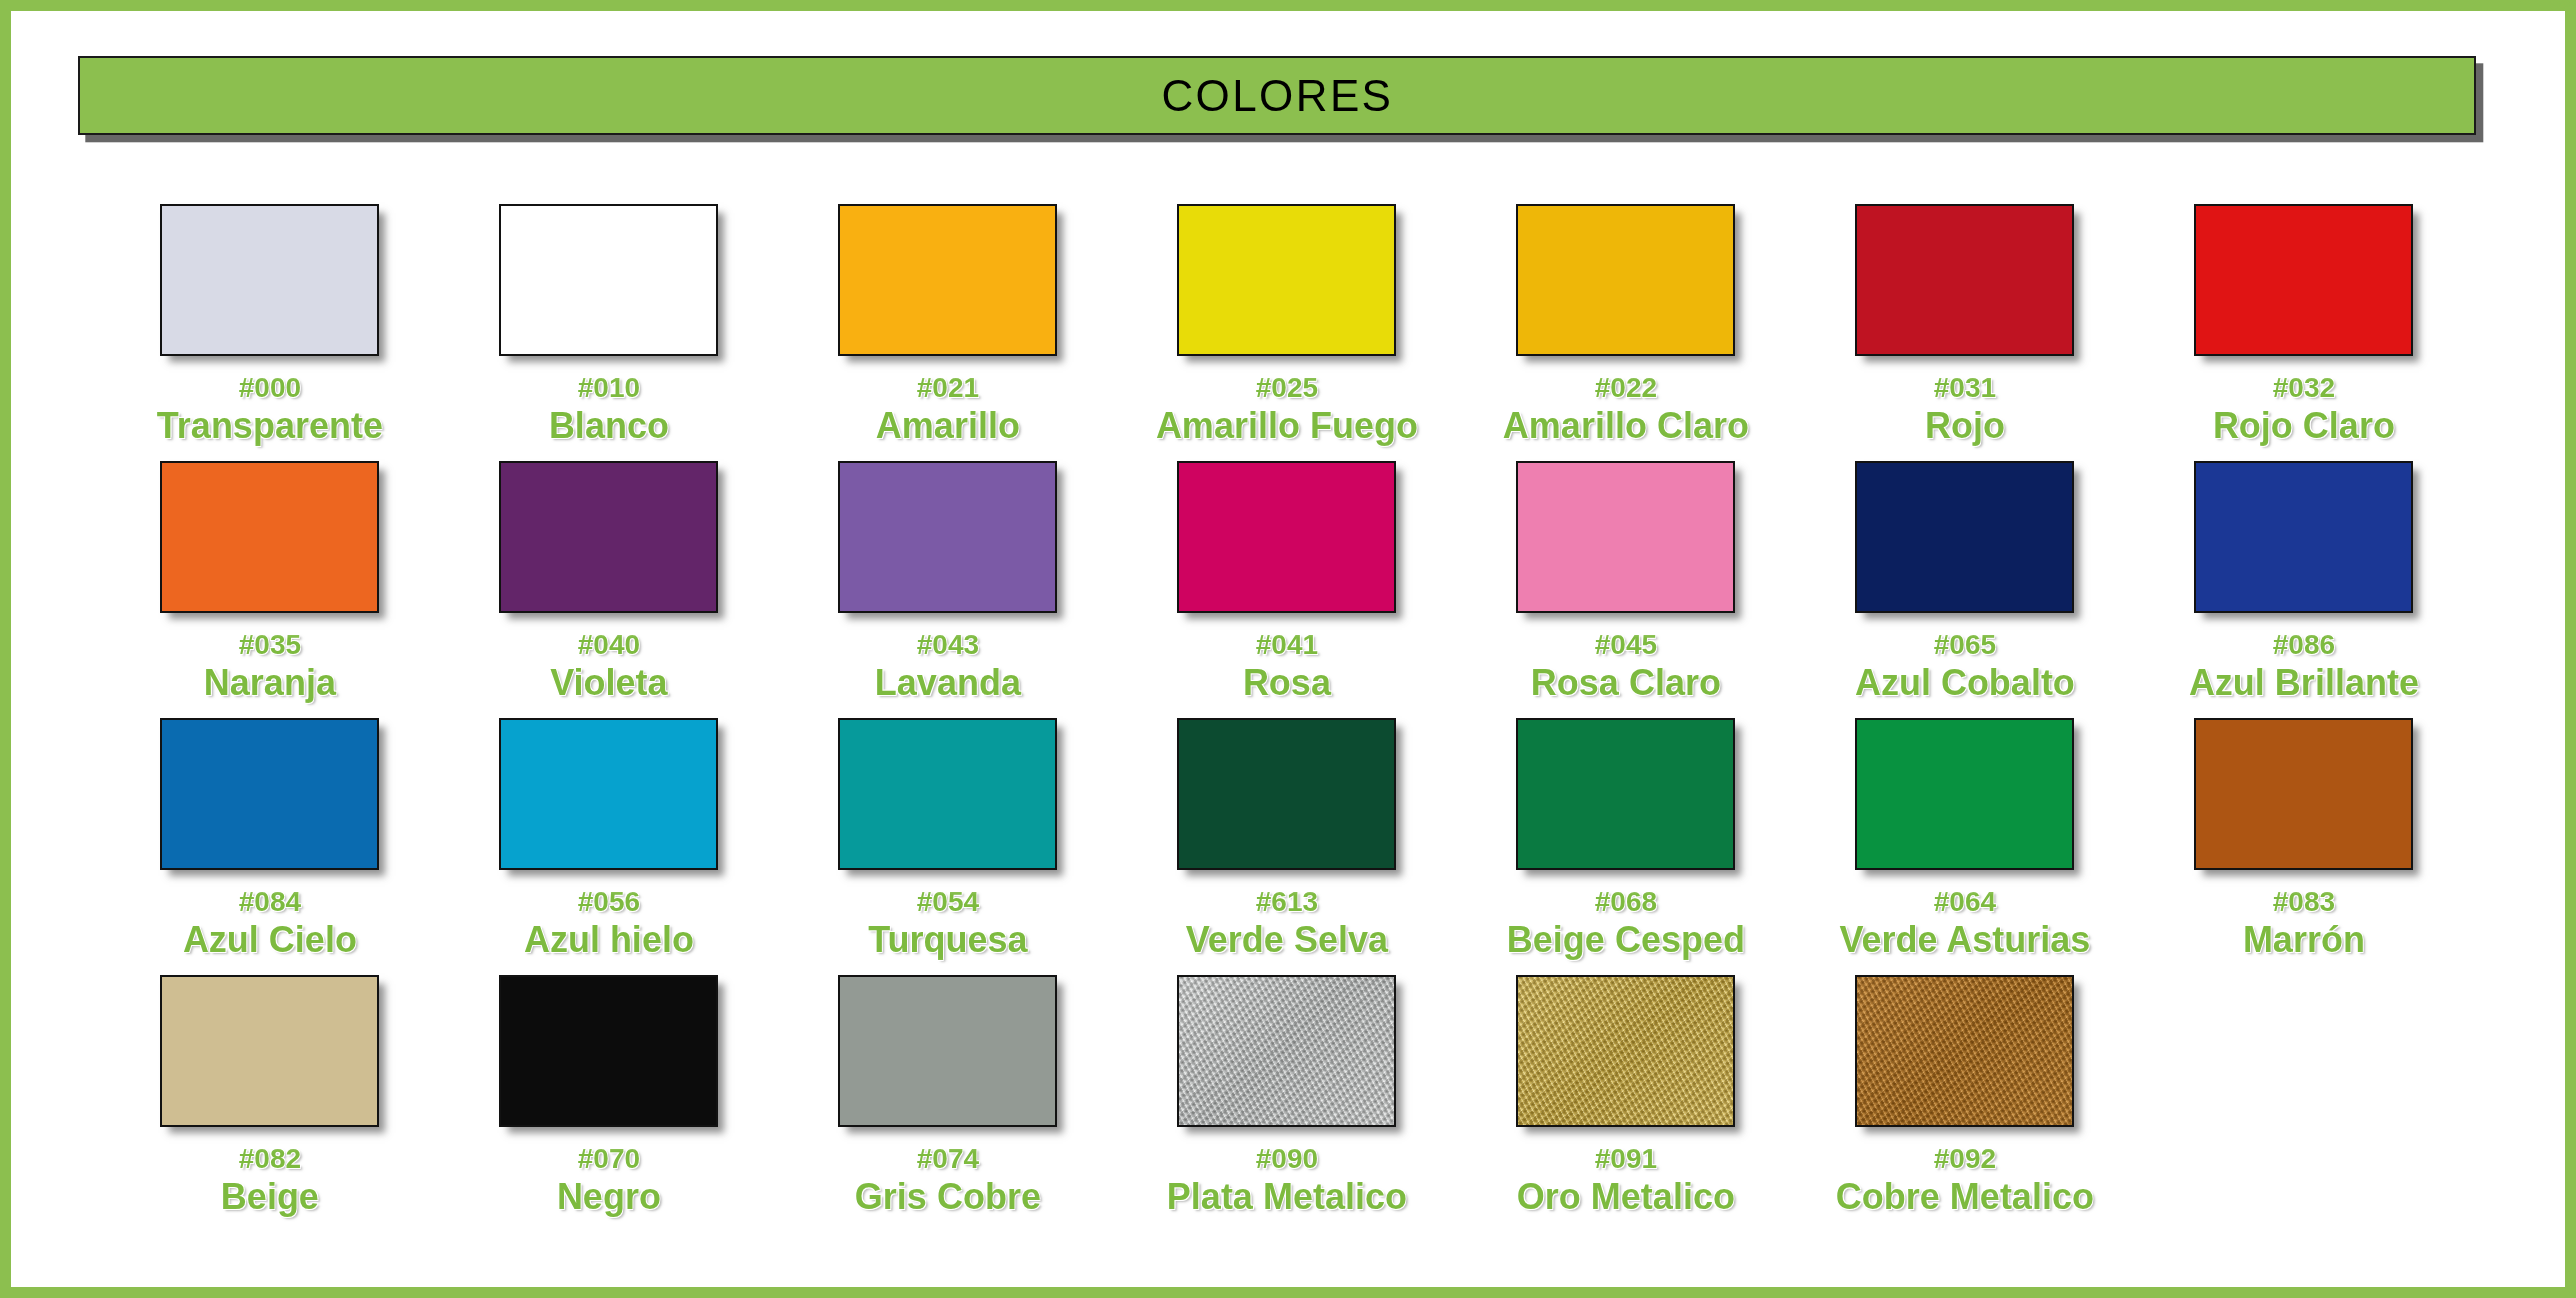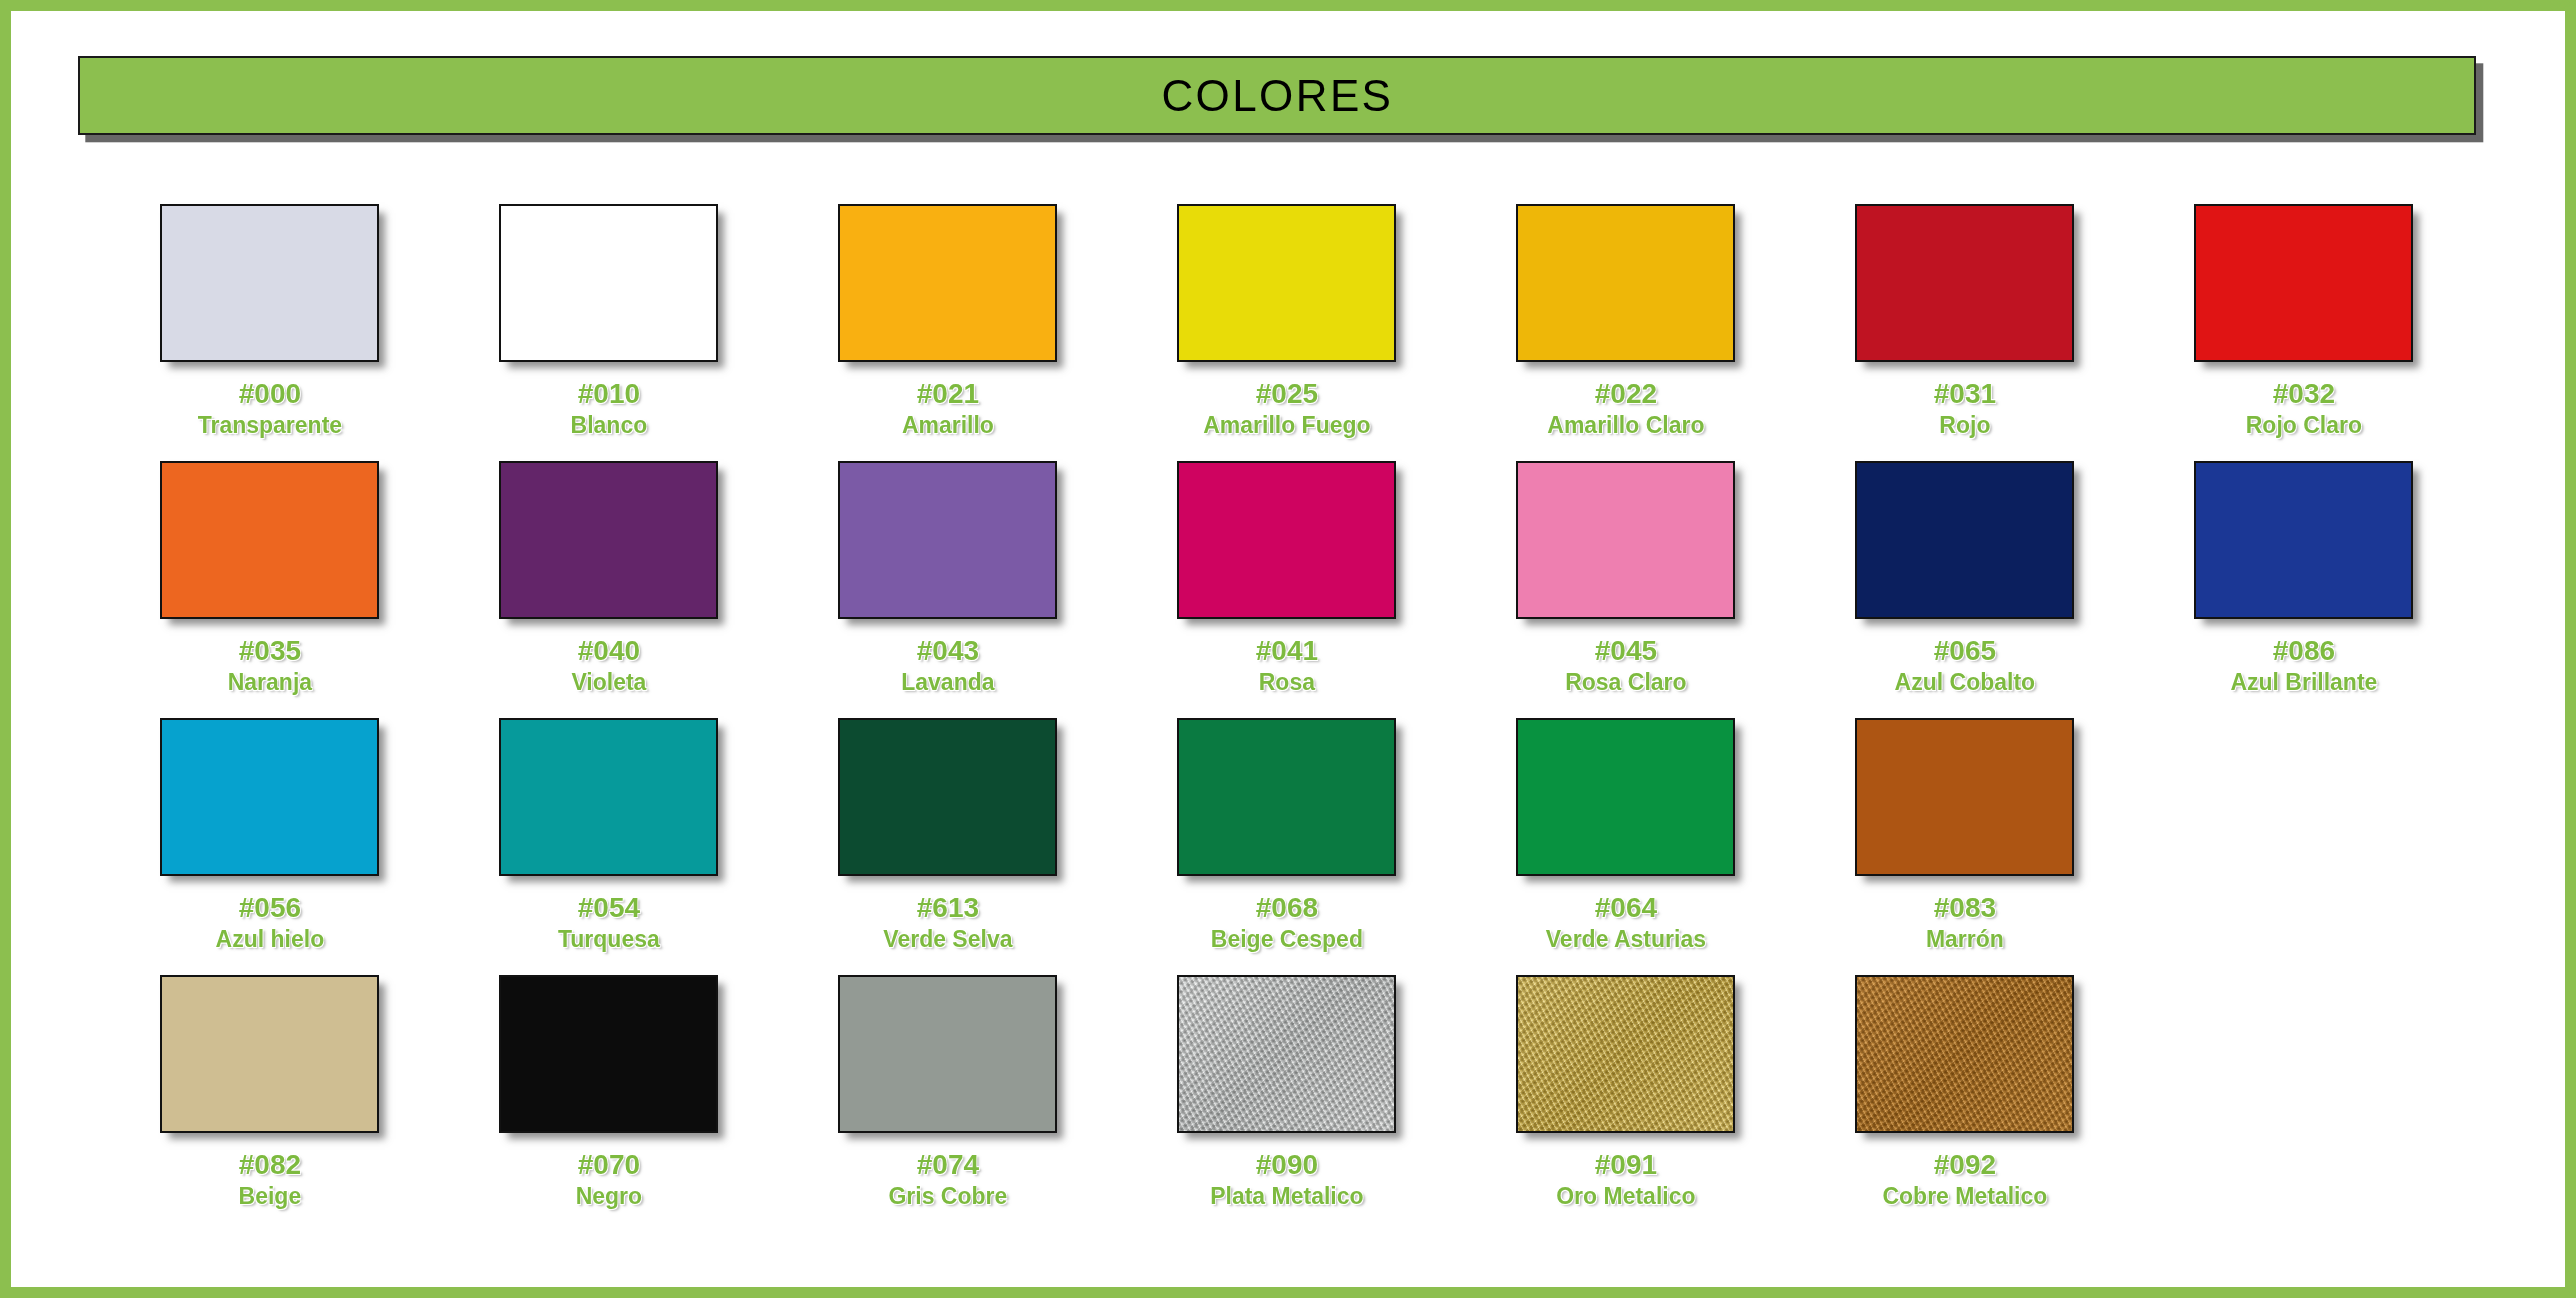--- a/index.html
+++ b/index.html
@@ -117,21 +117,21 @@
     color: #7dba3f;
     white-space: nowrap;
     text-shadow:
       -0.8px -0.8px 0 #ffffff,
        0.8px -0.8px 0 #ffffff,
       -0.8px  0.8px 0 #ffffff,
        0.8px  0.8px 0 #ffffff,
        2.4px  2.4px 2.4px rgba(130,130,130,0.55);
   }
   .swatch-name {
-    font-size: 23px;
+    font-size: 36px;
     margin-top: 3.2px;
   }
 
   
   .tex-plata {
     background-color: #b9bcbb;
     background-image:
       repeating-linear-gradient(62deg, rgba(255,255,255,0.55) 0px, rgba(255,255,255,0.0) 1.6px, rgba(70,70,70,0.30) 3.2px, rgba(255,255,255,0.0) 4.9px),
       repeating-linear-gradient(-41deg, rgba(255,255,255,0.45) 0px, rgba(255,255,255,0.0) 2.4px, rgba(60,60,60,0.25) 4px, rgba(255,255,255,0.0) 6.5px),
       repeating-linear-gradient(8deg, rgba(240,240,240,0.35) 0px, rgba(120,120,120,0.25) 2.4px, rgba(240,240,240,0.35) 4px),
@@ -291,20 +291,29 @@
             </div>
             <div class="swatch-labels">
               <div class="swatch-code">#086</div>
               <div class="swatch-name">Azul Brillante</div>
             </div>
           </div>
         </div>
         <div class="swatch-row">
           <div class="swatch-cell">
             <div class="swatch-box-wrap">
+              <div class="swatch-box" style="background: rgb(10, 107, 176);"></div>
+            </div>
+            <div class="swatch-labels">
+              <div class="swatch-code">#084</div>
+              <div class="swatch-name">Azul Cielo</div>
+            </div>
+          </div>
+          <div class="swatch-cell">
+            <div class="swatch-box-wrap">
               <div class="swatch-box" style="background: rgb(6, 162, 206);"></div>
             </div>
             <div class="swatch-labels">
               <div class="swatch-code">#056</div>
               <div class="swatch-name">Azul hielo</div>
             </div>
           </div>
           <div class="swatch-cell">
             <div class="swatch-box-wrap">
               <div class="swatch-box" style="background: rgb(6, 154, 155);"></div>

